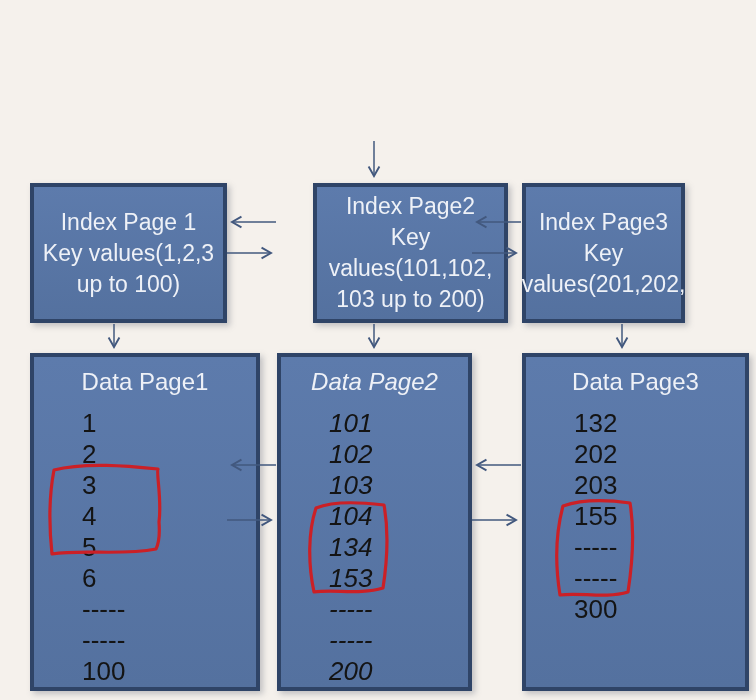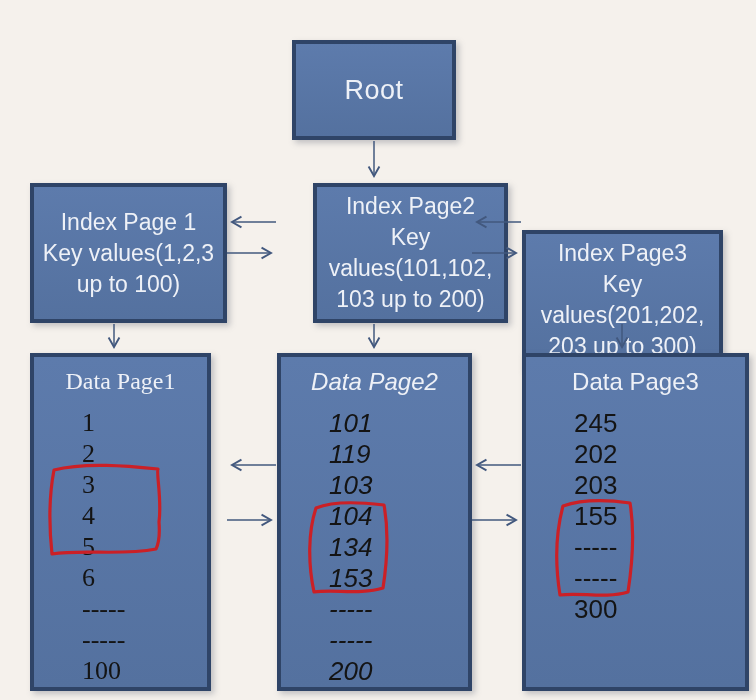--- a/index.html
+++ b/index.html
@@ -23,25 +23,25 @@
     display:flex;align-items:center;justify-content:center;
     font-size:27px;letter-spacing:.5px;
   }
   .node.index{
     top:183px;height:140px;
     display:flex;flex-direction:column;align-items:center;justify-content:center;
     font-size:23px;line-height:31px;text-align:center;
   }
   #idx1{left:30px;width:197px;}
   #idx2{left:277px;width:195px;margin-left:36px;}
-  #idx3{left:522px;width:201px;margin-top:47px;}
+  #idx3{left:522px;width:163px;}
   .node.data{
     top:353px;height:338px;
   }
-  #d1{left:30px;width:181px;font-family:Liberation Serif, serif;}
+  #d1{left:30px;width:230px;}
   #d2{left:277px;width:195px;font-style:italic;}
   #d3{left:522px;width:227px;}
   .data .title{
     margin-top:11px;
     text-align:center;
     font-size:24px;
     color:#eef1f7;
   }
   .data .items{
     list-style:none;
@@ -56,42 +56,38 @@
     pointer-events:none;
   }
   .arrow{stroke:#42587e;stroke-width:1.5;fill:none;}
   .highlight{stroke:#cb2026;stroke-width:3.2;fill:none;stroke-linecap:round;stroke-linejoin:round;}
 </style>
 </head>
 <body>
 
 <div class="stage">
 
-  <div class="node root">
-    <span>Root</span>
-  </div>
 
   <div class="node index" id="idx1">
     <div>Index Page 1</div>
     <div>Key values(1,2,3</div>
     <div>up to 100)</div>
   </div>
 
   <div class="node index" id="idx2">
     <div>Index Page2</div>
     <div>Key</div>
     <div>values(101,102,</div>
     <div>103 up to 200)</div>
   </div>
 
   <div class="node index" id="idx3">
     <div>Index Page3</div>
     <div>Key</div>
     <div>values(201,202,</div>
-    <div>203 up to 300)</div>
   </div>
 
   <div class="node data" id="d1">
     <div class="title">Data Page1</div>
     <ul class="items">
       <li>1</li>
       <li>2</li>
       <li>3</li>
       <li>4</li>
       <li>5</li>
@@ -99,35 +95,35 @@
       <li>-----</li>
       <li>-----</li>
       <li>100</li>
     </ul>
   </div>
 
   <div class="node data" id="d2">
     <div class="title">Data Page2</div>
     <ul class="items">
       <li>101</li>
-      <li>119</li>
+      <li>102</li>
       <li>103</li>
       <li>104</li>
       <li>134</li>
       <li>153</li>
       <li>-----</li>
       <li>-----</li>
       <li>200</li>
     </ul>
   </div>
 
   <div class="node data" id="d3">
     <div class="title">Data Page3</div>
     <ul class="items">
-      <li>245</li>
+      <li>132</li>
       <li>202</li>
       <li>203</li>
       <li>155</li>
       <li>-----</li>
       <li>-----</li>
       <li>300</li>
     </ul>
   </div>
 
   <svg class="overlay" width="756" height="700" viewBox="0 0 756 700">

